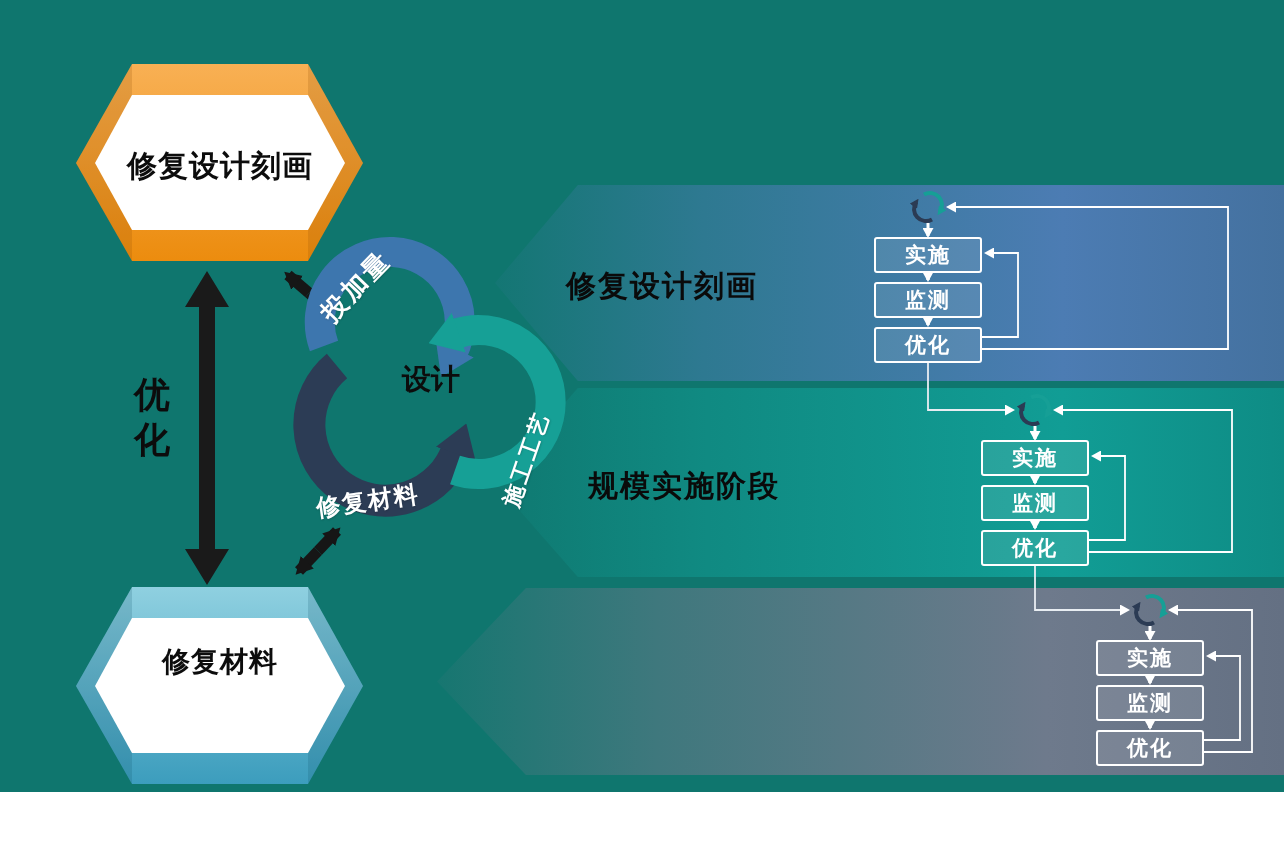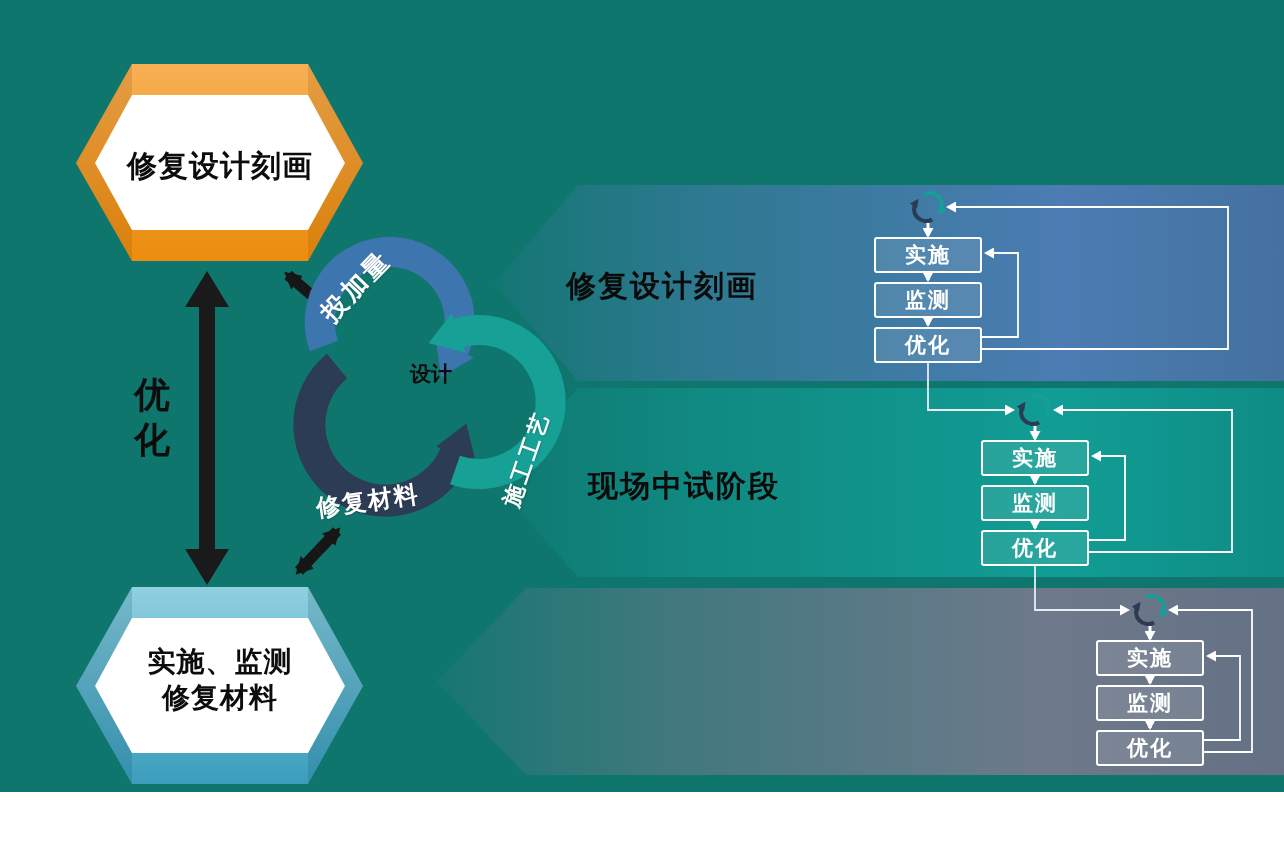--- a/index.html
+++ b/index.html
@@ -24,21 +24,21 @@
     clip-path:polygon(0% 50%,10.5% 0%,100% 0%,100% 100%,10.5% 100%);
     background:linear-gradient(90deg,rgba(110,122,140,0.08) 0%,rgba(110,122,140,0.50) 26%,#6e7a8c 72%,#647083 100%);
   }
   
   #overlay{position:absolute;left:0;top:0;z-index:2;}
   
   .txt{position:absolute;z-index:3;color:#0c0c0c;}
   .hex-label{width:220px;left:110px;top:146px;text-align:center;font-size:30px;font-weight:700;letter-spacing:1px;}
   .hex-label2{width:240px;left:100px;top:644px;text-align:center;font-size:28px;font-weight:700;line-height:36px;letter-spacing:1px;}
   .opt-label{left:128px;top:372px;width:48px;text-align:center;font-size:36px;font-weight:700;line-height:45px;}
-  .cycle-center{left:396px;top:360px;width:70px;text-align:center;font-size:21px;font-weight:700;}
+  .cycle-center{left:396px;top:360px;width:70px;text-align:center;font-size:29px;font-weight:700;}
   .arc-label{color:#fff;font-weight:700;text-align:center;text-shadow:0 1px 2px rgba(0,0,0,0.18);}
   .arc-dosage{left:301px;top:269px;width:110px;font-size:26px;letter-spacing:3px;transform:rotate(-46deg);}
   .arc-process{left:467px;top:444px;width:120px;font-size:22px;letter-spacing:3px;transform:rotate(-71deg);}
   .arc-material{left:308px;top:485px;width:120px;font-size:24px;letter-spacing:2px;transform:rotate(-8deg);}
   .stage-title{font-size:30px;font-weight:700;letter-spacing:2px;color:#0a0a0a;}
   
   .step-box{
     position:absolute;z-index:3;width:104px;height:32px;
     border:2px solid #fff;border-radius:3px;
     background:rgba(255,255,255,0.10);
@@ -153,36 +153,35 @@
     </g>
 
     <use href="#loop-icon" transform="translate(928,207)"></use>
     <use href="#loop-icon" transform="translate(1035,410)"></use>
     <use href="#loop-icon" transform="translate(1150,610)"></use>
   </svg>
 
   <div class="txt hex-label">修复设计刻画</div>
 
   <div class="txt hex-label2">
-    <div>实施、监测</div>
     <div>修复材料</div>
   </div>
 
   <div class="txt opt-label">
     <div>优</div>
     <div>化</div>
   </div>
 
   <div class="txt cycle-center">设计</div>
   <div class="txt arc-label arc-dosage">投加量</div>
   <div class="txt arc-label arc-process">施工工艺</div>
   <div class="txt arc-label arc-material">修复材料</div>
 
   <div class="txt stage-title" style="left:566px;top:266px">修复设计刻画</div>
-  <div class="txt stage-title" style="left:588px;top:466px">现场中试阶段</div>
+  <div class="txt stage-title" style="left:588px;top:466px">规模实施阶段</div>
 
   <div class="step-box" style="left:874px;top:237px">实施</div>
   <div class="step-box" style="left:874px;top:282px">监测</div>
   <div class="step-box" style="left:874px;top:327px">优化</div>
 
   <div class="step-box" style="left:981px;top:440px">实施</div>
   <div class="step-box" style="left:981px;top:485px">监测</div>
   <div class="step-box" style="left:981px;top:530px">优化</div>
 
   <div class="step-box" style="left:1096px;top:640px">实施</div>

